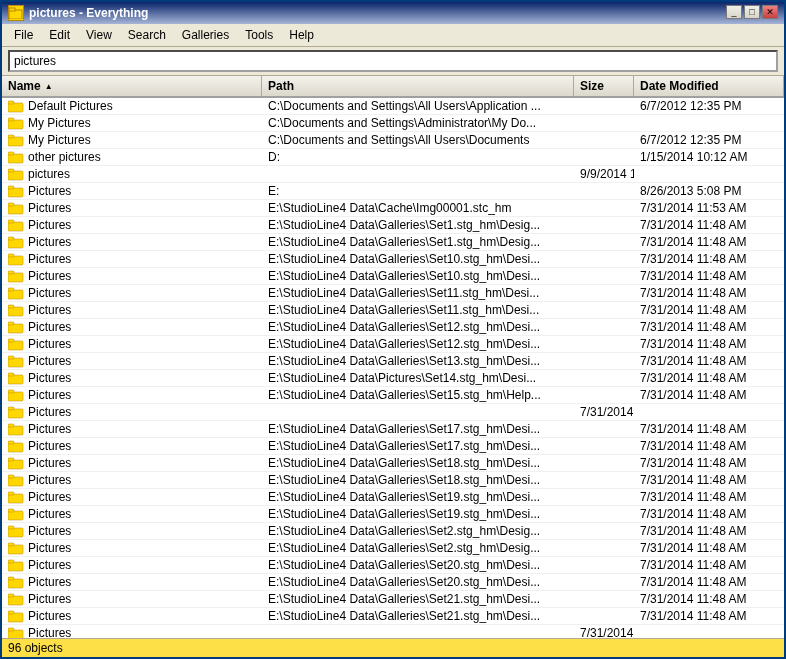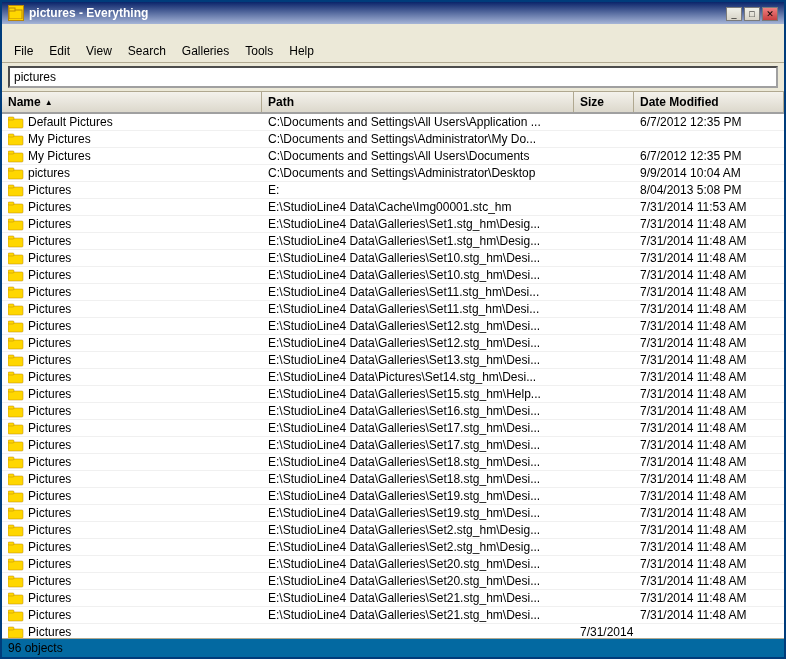--- a/index.html
+++ b/index.html
@@ -17,21 +17,21 @@
       border: 2px solid #003c7b;
       background: #ece9d8;
       display: flex;
       flex-direction: column;
     }
     .title-bar {
       background: linear-gradient(to bottom, #0a246a, #a6b5d7);
       color: white;
       padding: 3px 6px;
       display: flex;
-      align-items: flex-end;
+      align-items: flex-start;
       justify-content: space-between;
       height: 22px;
     }
     .title-bar-left {
       display: flex;
       align-items: center;
       gap: 5px;
     }
     .title-icon {
       width: 16px;
@@ -64,21 +64,20 @@
       cursor: pointer;
       color: black;
     }
     .title-btn.close { background: linear-gradient(to bottom, #f08080, #c84040); }
     .menu-bar {
       background: #ece9d8;
       padding: 2px 4px;
       display: flex;
       gap: 0;
       border-bottom: 1px solid #b0a890;
-      margin-top: 16px;
     }
     .menu-item {
       padding: 2px 8px;
       cursor: pointer;
       font-size: 12px;
     }
     .search-bar {
       background: #ece9d8;
       padding: 3px 6px;
       border-bottom: 1px solid #b0a890;
@@ -139,21 +138,21 @@
       align-items: center;
       gap: 4px;
     }
     .folder-icon {
       width: 16px;
       height: 14px;
       flex-shrink: 0;
       display: inline-block;
     }
     .status-bar {
-      background: #0369a1;
+      background: #fde047;
       border-top: 1px solid #b0a890;
       padding: 2px 6px;
       font-size: 12px;
     }
     .sort-arrow { font-size: 8px; }
   </style>
 </head>
 <body>
 
 <div class="window">
@@ -240,37 +239,48 @@
           <div class="cell">C:\Documents and Settings\All Users\Documents</div>
           <div class="cell"></div>
           <div class="cell">6/7/2012 12:35 PM</div>
         </div>
         <div class="table-row">
           <div class="cell">
             <svg class="folder-icon" viewBox="0 0 16 14" xmlns="http://www.w3.org/2000/svg">
     <rect x="0" y="4" width="15" height="9" rx="1" fill="#ffd700" stroke="#b8860b" stroke-width="0.5"></rect>
     <rect x="0" y="2" width="6" height="3" rx="1" fill="#ffd700" stroke="#b8860b" stroke-width="0.5"></rect>
   </svg>
+            <span>other pictures</span>
+          </div>
+          <div class="cell">D:</div>
+          <div class="cell"></div>
+          <div class="cell">1/15/2014 10:12 AM</div>
+        </div>
+        <div class="table-row">
+          <div class="cell">
+            <svg class="folder-icon" viewBox="0 0 16 14" xmlns="http://www.w3.org/2000/svg">
+    <rect x="0" y="4" width="15" height="9" rx="1" fill="#ffd700" stroke="#b8860b" stroke-width="0.5"></rect>
+    <rect x="0" y="2" width="6" height="3" rx="1" fill="#ffd700" stroke="#b8860b" stroke-width="0.5"></rect>
+  </svg>
             <span>pictures</span>
           </div>
-          <div class="cell">C:\Documents and Settings\Administrator\Desktop</div>
           <div class="cell"></div>
           <div class="cell">9/9/2014 10:04 AM</div>
         </div>
         <div class="table-row">
           <div class="cell">
             <svg class="folder-icon" viewBox="0 0 16 14" xmlns="http://www.w3.org/2000/svg">
     <rect x="0" y="4" width="15" height="9" rx="1" fill="#ffd700" stroke="#b8860b" stroke-width="0.5"></rect>
     <rect x="0" y="2" width="6" height="3" rx="1" fill="#ffd700" stroke="#b8860b" stroke-width="0.5"></rect>
   </svg>
             <span>Pictures</span>
           </div>
           <div class="cell">E:</div>
           <div class="cell"></div>
-          <div class="cell">8/04/2013 5:08 PM</div>
+          <div class="cell">8/26/2013 5:08 PM</div>
         </div>
         <div class="table-row">
           <div class="cell">
             <svg class="folder-icon" viewBox="0 0 16 14" xmlns="http://www.w3.org/2000/svg">
     <rect x="0" y="4" width="15" height="9" rx="1" fill="#ffd700" stroke="#b8860b" stroke-width="0.5"></rect>
     <rect x="0" y="2" width="6" height="3" rx="1" fill="#ffd700" stroke="#b8860b" stroke-width="0.5"></rect>
   </svg>
             <span>Pictures</span>
           </div>
           <div class="cell">E:\StudioLine4 Data\Cache\Img00001.stc_hm</div>
@@ -410,21 +420,20 @@
           <div class="cell">7/31/2014 11:48 AM</div>
         </div>
         <div class="table-row">
           <div class="cell">
             <svg class="folder-icon" viewBox="0 0 16 14" xmlns="http://www.w3.org/2000/svg">
     <rect x="0" y="4" width="15" height="9" rx="1" fill="#ffd700" stroke="#b8860b" stroke-width="0.5"></rect>
     <rect x="0" y="2" width="6" height="3" rx="1" fill="#ffd700" stroke="#b8860b" stroke-width="0.5"></rect>
   </svg>
             <span>Pictures</span>
           </div>
-          <div class="cell">E:\StudioLine4 Data\Galleries\Set16.stg_hm\Desi...</div>
           <div class="cell"></div>
           <div class="cell">7/31/2014 11:48 AM</div>
         </div>
         <div class="table-row">
           <div class="cell">
             <svg class="folder-icon" viewBox="0 0 16 14" xmlns="http://www.w3.org/2000/svg">
     <rect x="0" y="4" width="15" height="9" rx="1" fill="#ffd700" stroke="#b8860b" stroke-width="0.5"></rect>
     <rect x="0" y="2" width="6" height="3" rx="1" fill="#ffd700" stroke="#b8860b" stroke-width="0.5"></rect>
   </svg>
             <span>Pictures</span>

